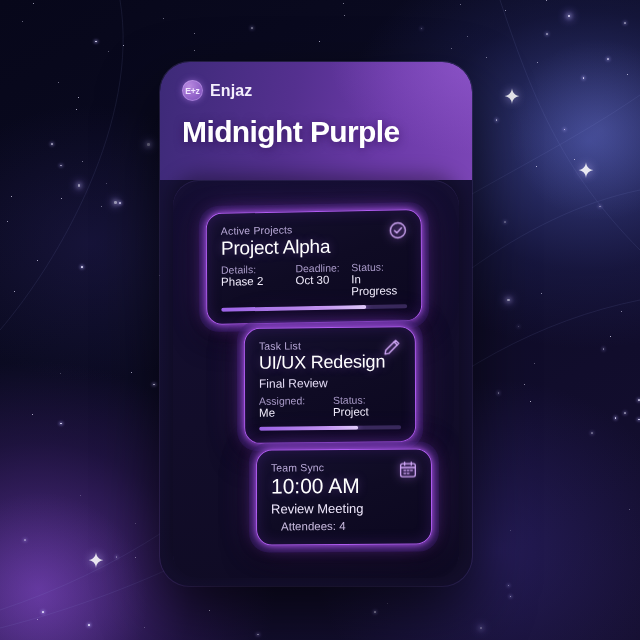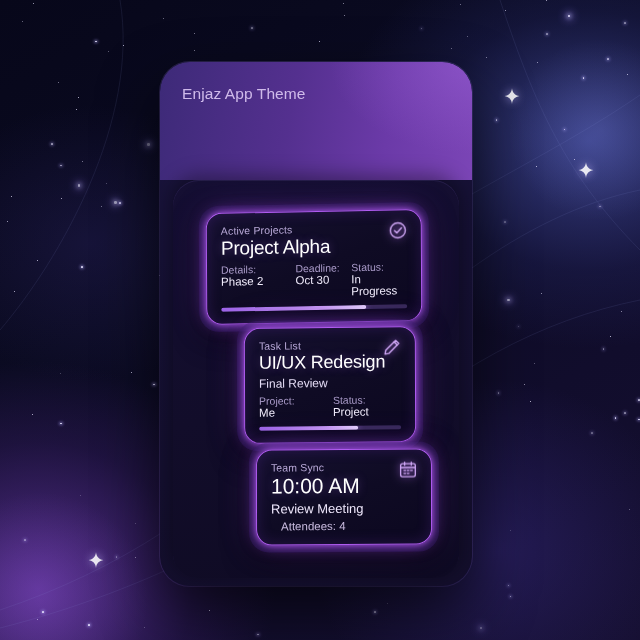--- a/index.html
+++ b/index.html
@@ -329,22 +329,26 @@
       </svg>
       <svg viewBox="0 0 24 24" style="position: absolute; width: 18px; height: 18px; left: 503px; top: 87px; opacity: 0.95; filter: drop-shadow(rgba(190, 180, 255, 0.95) 0px 0px 5px);">
         <path d="M12 1.5c.6 6 3.9 9.3 9.9 10.5-6 1.2-9.3 4.5-9.9 10.5-.6-6-3.9-9.3-9.9-10.5C8.1 10.8 11.4 7.5 12 1.5z" fill="#ffffff" opacity=".92"></path>
       </svg>
     </div>
 
   <div id="phone">
 
     <div id="phone-header">
 
-
-      <div id="hero-sub">Enjaz App Theme</div>
+      <div id="brand">
+        <div id="brand-badge">E+z</div>
+        <div id="brand-name">Enjaz</div>
+      </div>
+
+      <div id="hero-title">Midnight Purple</div>
     </div>
 
     <div id="panel">
 
       <div class="card-wrap" id="card-1">
         <div class="card">
           <span class="card-icon">
             <svg viewBox="0 0 24 24" fill="none" stroke="currentColor" stroke-width="1.7" stroke-linecap="round" stroke-linejoin="round">
               <circle cx="12" cy="12" r="9"></circle>
               <path d="M8 12.3l2.8 2.8L16.4 9"></path>
@@ -383,21 +387,21 @@
               <path d="M14.6 5.7l3.7 3.7"></path>
             </svg>
           </span>
 
           <div class="card-eyebrow">Task List</div>
           <div class="card-title">UI/UX Redesign</div>
           <div class="card-sub">Final Review</div>
 
           <div class="meta-row">
             <div class="meta-col">
-              <span class="meta-label">Project:</span>
+              <span class="meta-label">Assigned:</span>
               <span class="meta-value">Me</span>
             </div>
             <div class="meta-col">
               <span class="meta-label">Status:</span>
               <span class="meta-value">Project</span>
             </div>
           </div>
 
           <div class="progress">
             <div class="progress-fill" style="width: 70%;"></div>

